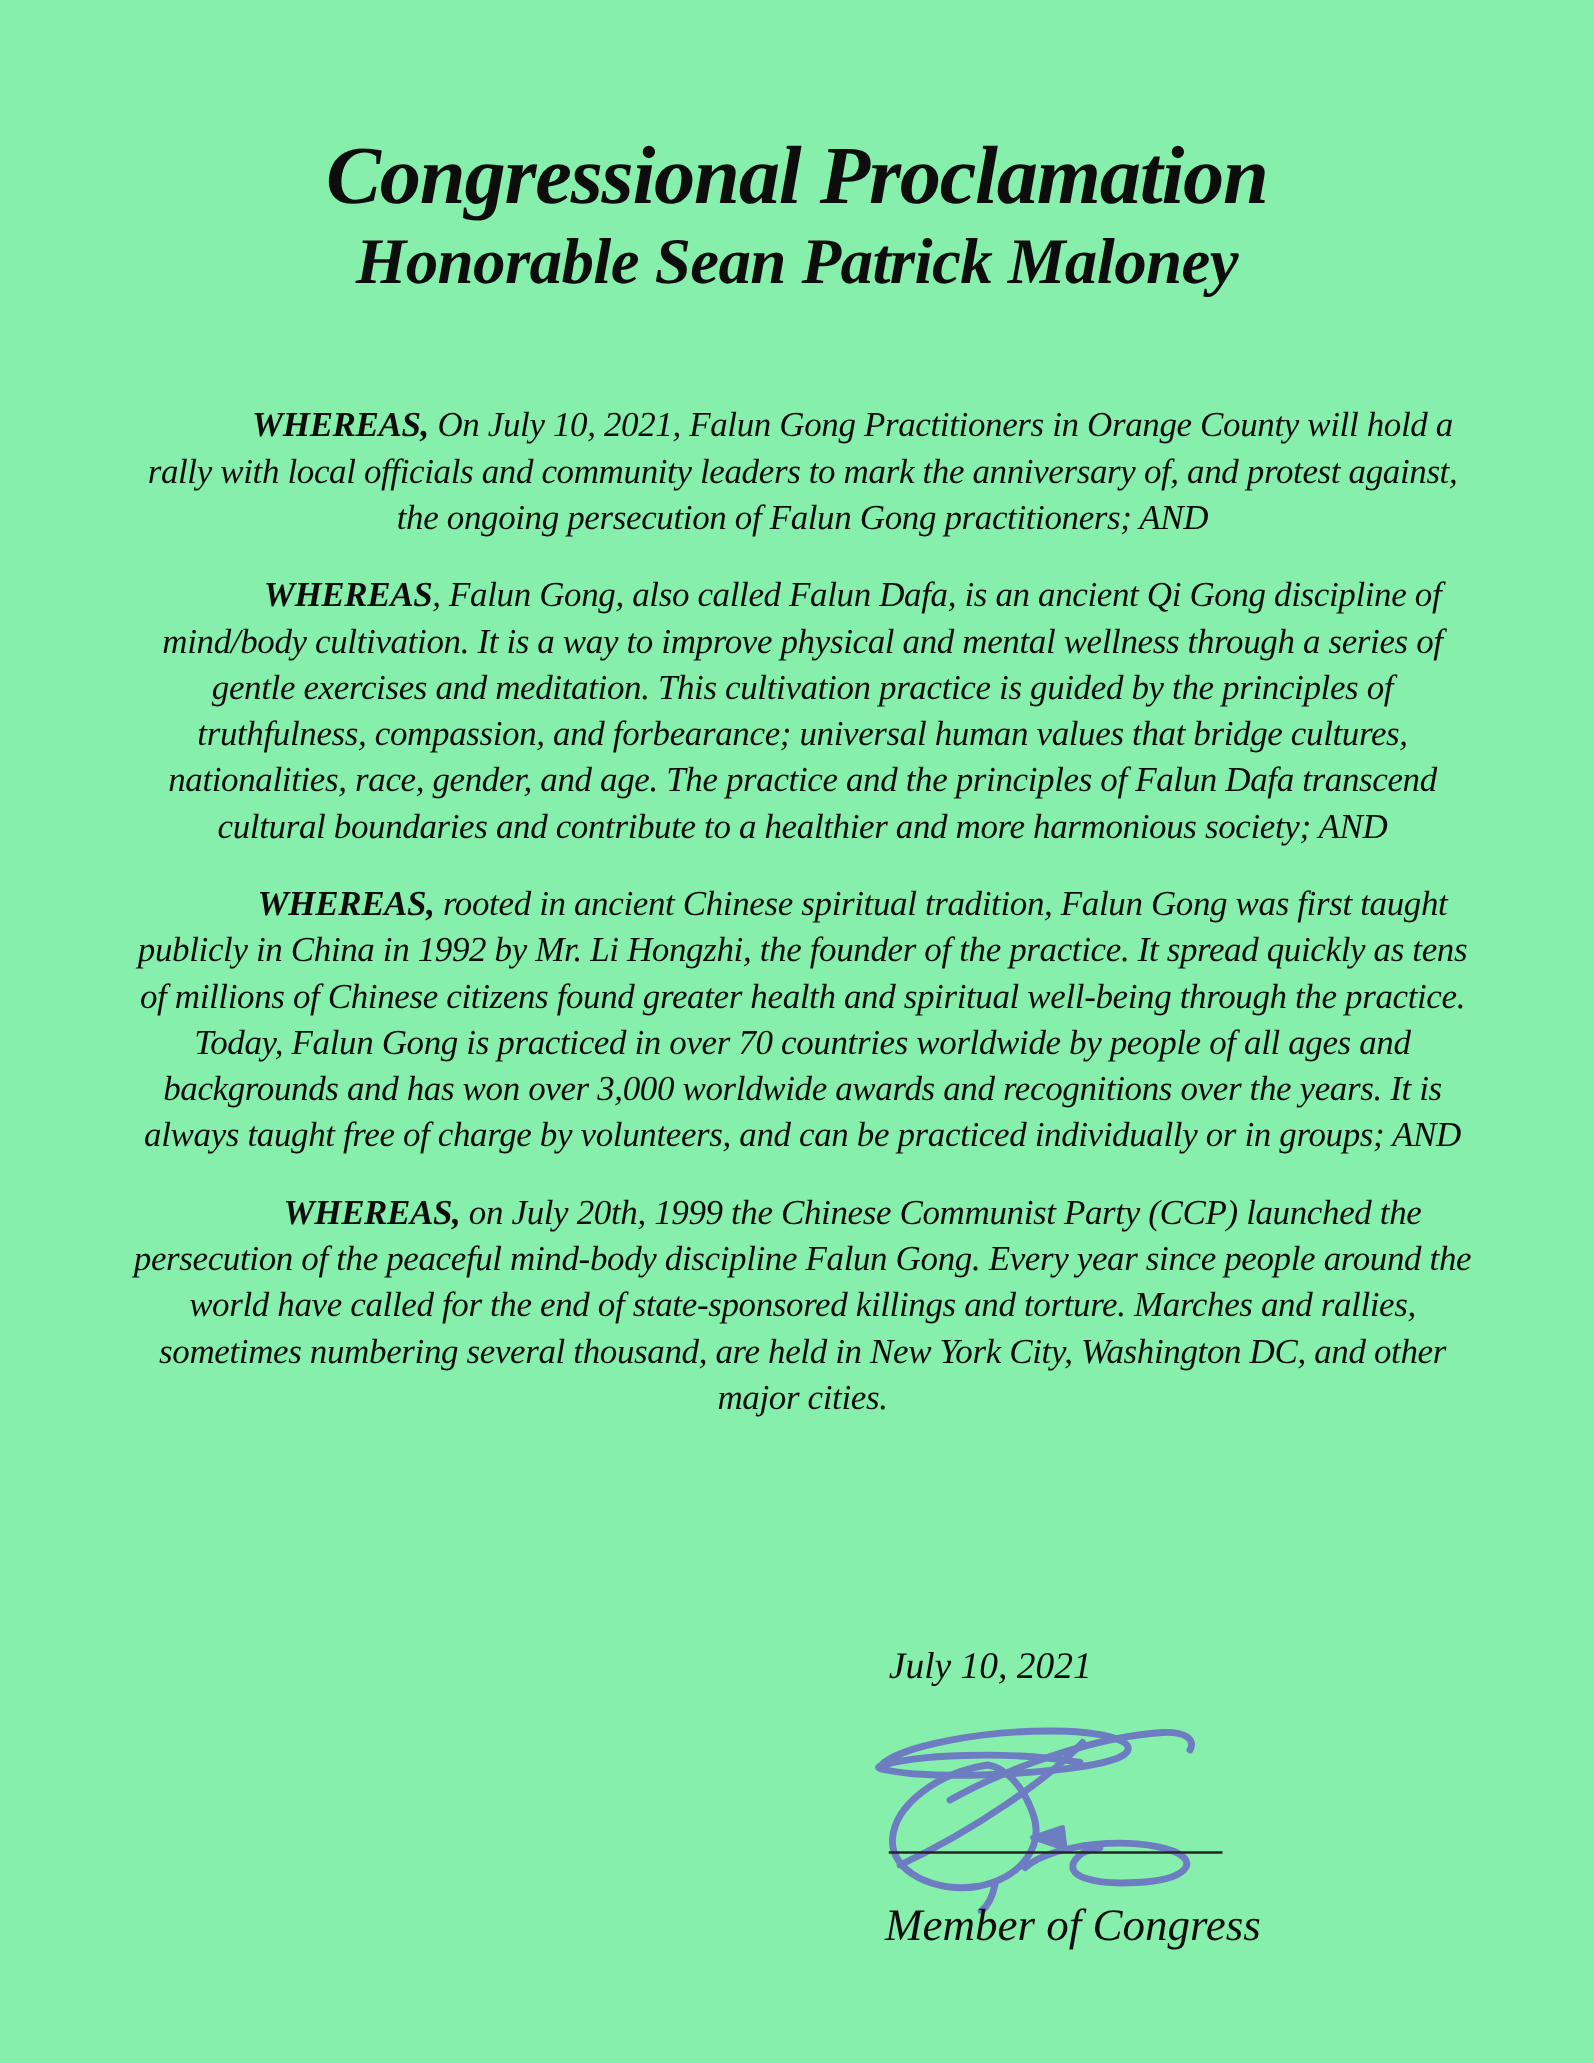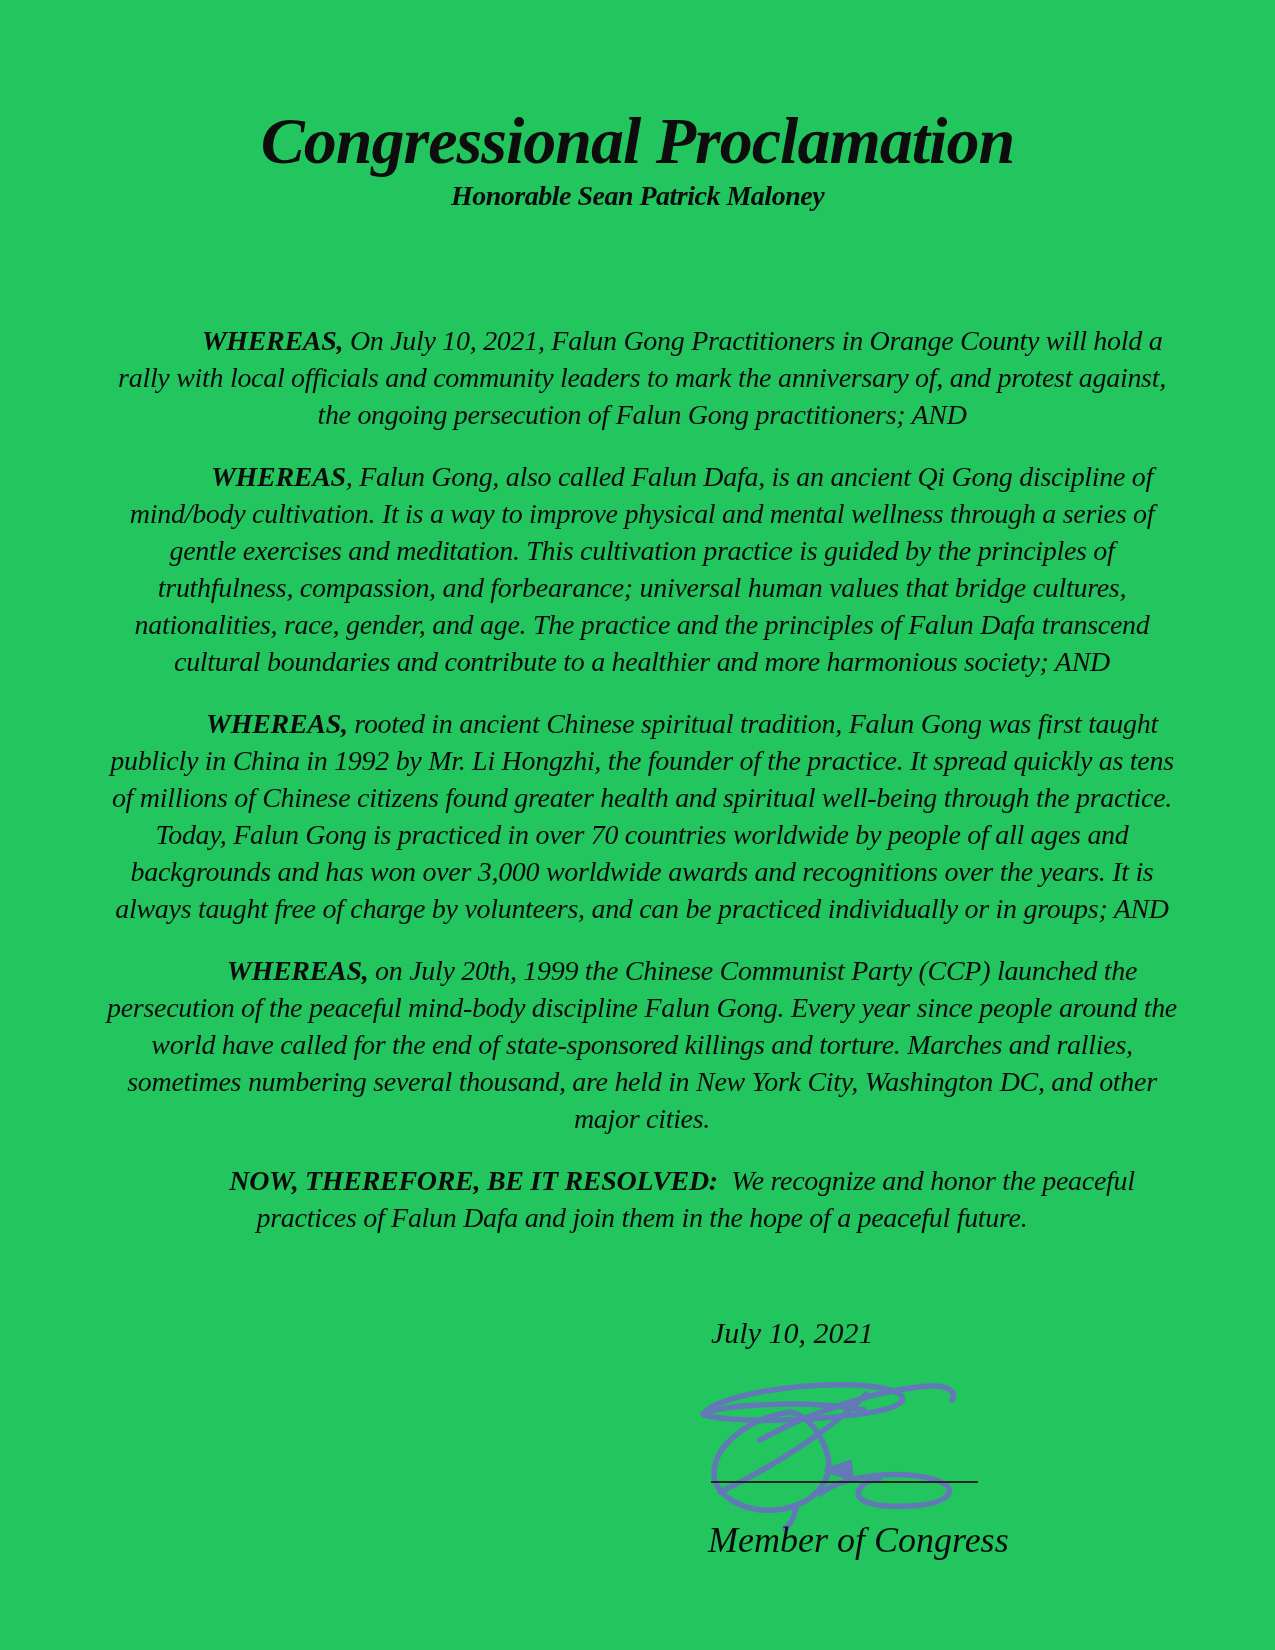--- a/index.html
+++ b/index.html
@@ -1,20 +1,20 @@
 <!DOCTYPE html>
 <html><head>
 <meta charset="utf-8">
 <style>
   html, body { margin: 0; padding: 0; background: #ffffff; }
   .page {
     position: relative;
     width: 1275px;
     height: 1650px;
-    background: #22c55e;
+    background: #86efac;
     overflow: hidden;
     font-family: "Liberation Serif", serif;
     font-style: italic;
     color: #0d0d0d;
   }
   .doc-header {
     position: absolute;
     top: 104px;
     left: 0;
     width: 1275px;
@@ -22,21 +22,21 @@
   }
   .doc-title {
     margin: 0;
     font-size: 66px;
     font-weight: bold;
     line-height: 1.12;
     letter-spacing: -1px;
   }
   .doc-subtitle {
     margin: 2px 0 0 0;
-    font-size: 28px;
+    font-size: 52px;
     font-weight: bold;
     line-height: 1.15;
     letter-spacing: -0.5px;
   }
   .doc-body {
     position: absolute;
     top: 322px;
     left: 107px;
     width: 1070px;
     font-size: 28px;
@@ -98,21 +98,20 @@
 
   <main class="doc-body">
     <p class="para"><span class="lead">WHEREAS,</span><span> On July 10, 2021, Falun Gong Practitioners in Orange County will hold a rally with local officials and community leaders to mark the anniversary of, and protest against, the ongoing persecution of Falun Gong practitioners; AND</span></p>
 
     <p class="para"><span class="lead">WHEREAS</span><span>, Falun Gong, also called Falun Dafa, is an ancient Qi Gong discipline of mind/body cultivation. It is a way to improve physical and mental wellness through a series of gentle exercises and meditation. This cultivation practice is guided by the principles of truthfulness, compassion, and forbearance; universal human values that bridge cultures, nationalities, race, gender, and age. The practice and the principles of Falun Dafa transcend cultural boundaries and contribute to a healthier and more harmonious society; AND</span></p>
 
     <p class="para"><span class="lead">WHEREAS,</span><span> rooted in ancient Chinese spiritual tradition, Falun Gong was first taught publicly in China in 1992 by Mr. Li Hongzhi, the founder of the practice. It spread quickly as tens of millions of Chinese citizens found greater health and spiritual well-being through the practice. Today, Falun Gong is practiced in over 70 countries worldwide by people of all ages and backgrounds and has won over 3,000 worldwide awards and recognitions over the years. It is always taught free of charge by volunteers, and can be practiced individually or in groups; AND</span></p>
 
     <p class="para"><span class="lead">WHEREAS,</span><span> on July 20th, 1999 the Chinese Communist Party (CCP) launched the persecution of the peaceful mind-body discipline Falun Gong. Every year since people around the world have called for the end of state-sponsored killings and torture. Marches and rallies, sometimes numbering several thousand, are held in New York City, Washington DC, and other major cities.</span></p>
 
-    <p class="para"><span class="lead">NOW, THEREFORE, BE IT RESOLVED:</span><span>&nbsp; We recognize and honor the peaceful practices of Falun Dafa and join them in the hope of a peaceful future.</span></p>
   </main>
 
   <div class="date-line">July 10, 2021</div>
 
   <svg class="signature-ink" viewBox="0 0 310 165" fill="none" stroke-linecap="round" stroke-linejoin="round" opacity="0.88">
 
     <path stroke-width="5.5" d="M 36,47 C 50,31 120,17 186,19 C 224,21 243,29 231,38 C 212,50 118,57 62,53 C 44,51 31,49 36,47 C 60,38 140,34 196,44" stroke="#6b6ec4"></path>
 
     <path stroke-width="5.5" d="M 92,74 C 142,46 212,23 262,20 C 279,19 289,25 284,34" stroke="#6b6ec4"></path>
 

